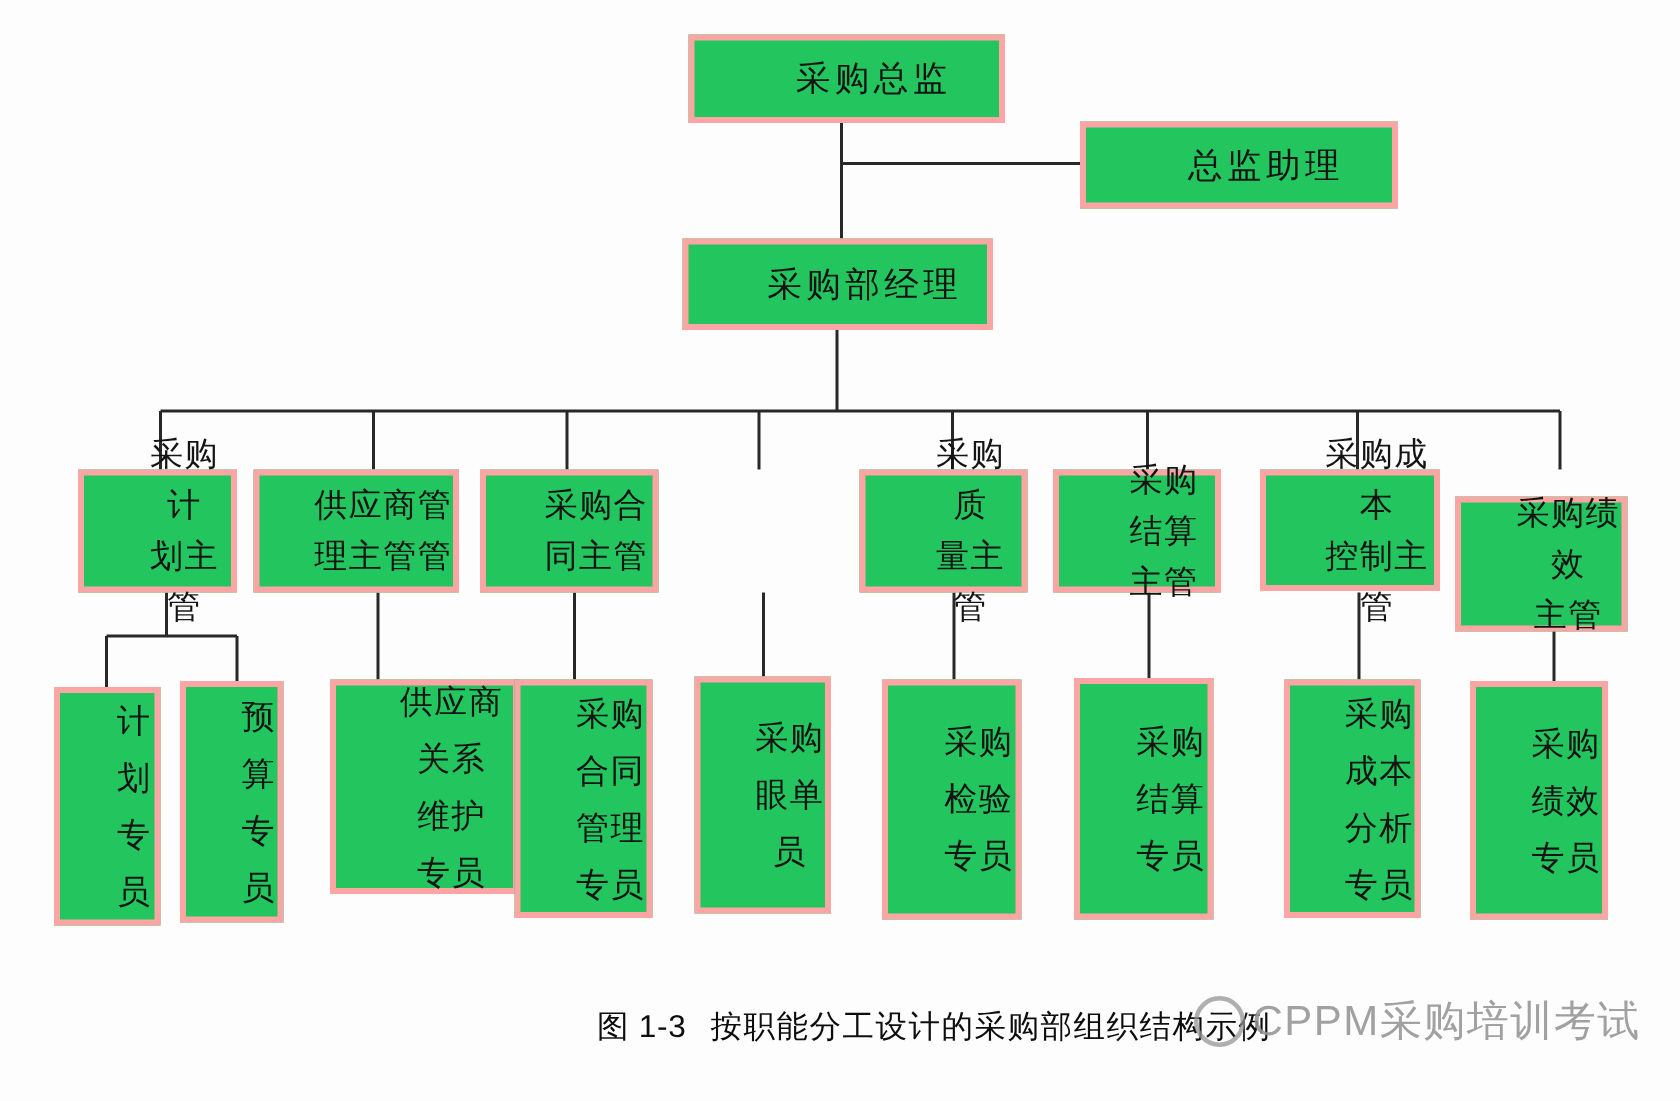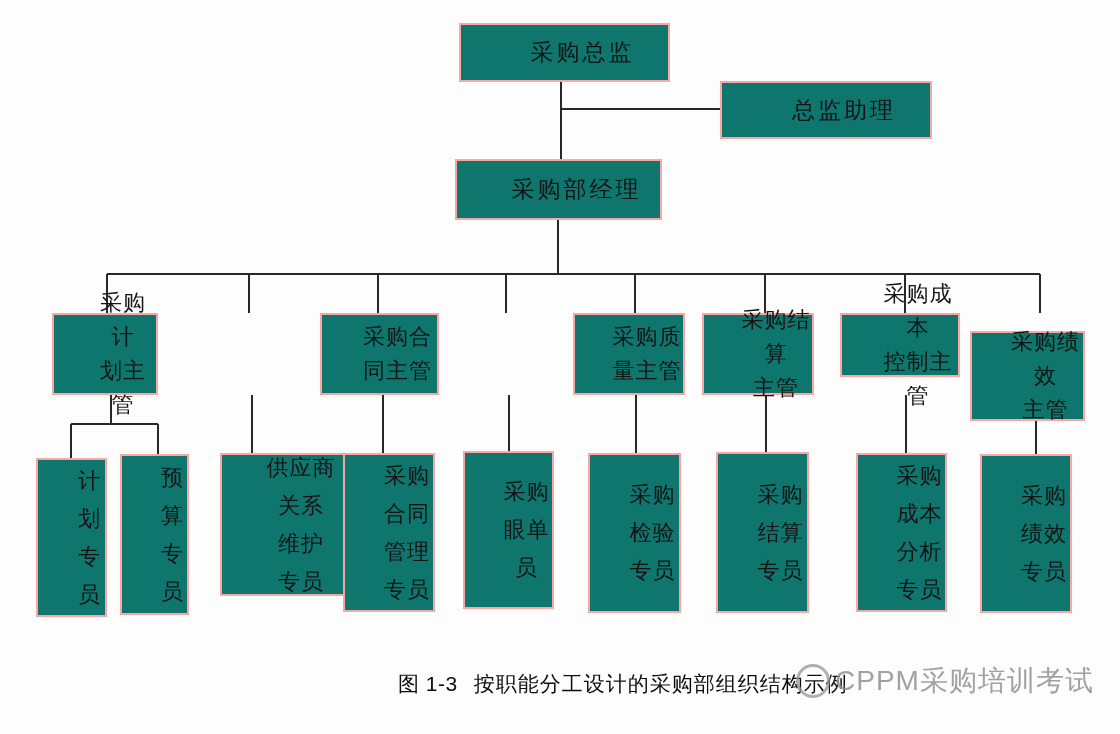--- a/index.html
+++ b/index.html
@@ -17,22 +17,22 @@
   }
   .connectors {
     position: absolute;
     left: 0; top: 0;
     width: 1120px; height: 734px;
     pointer-events: none;
   }
   .node {
     position: absolute;
     box-sizing: border-box;
-    border: 2px solid #fca5a5;
-    background: #0f766e;
+    border: 4px solid #fca5a5;
+    background: #22c55e;
     display: flex;
     align-items: center;
     justify-content: center;
     text-align: center;
     white-space: pre-line;
     color: #141414;
     padding-left: 36px;
   }
   .top-node  { font-size: 23px; letter-spacing: 3px; font-weight: 500; }
   .sup-node  { font-size: 22px; line-height: 34px; letter-spacing: 1px; }
@@ -109,32 +109,34 @@
 
   <div class="node top-node" style="left:459px; top:23px;  width:211px; height:59px;">采购总监</div>
 
   <div class="node top-node" style="left:455px; top:159px; width:207px; height:61px;">采购部经理</div>
 
   <div class="node top-node" style="left:720px; top:81px;  width:212px; height:58px;">总监助理</div>
 
   <div class="node sup-node" style="left:52px;  top:313px; width:106px; height:82px;">采购计
 划主管</div>
 
+  <div class="node sup-node" style="left:169px; top:313px; width:137px; height:82px;">供应商管
+理主管管</div>
 
   <div class="node sup-node" style="left:320px; top:313px; width:119px; height:82px;">采购合
 同主管</div>
 
 
   <div class="node sup-node" style="left:573px; top:313px; width:112px; height:82px;">采购质
 量主管</div>
 
   <div class="node sup-node" style="left:702px; top:313px; width:112px; height:82px;">采购结算
 主管</div>
 
-  <div class="node sup-node" style="left:840px; top:313px; width:120px; height:64px;">采购成本
+  <div class="node sup-node" style="left:840px; top:313px; width:120px; height:81px;">采购成本
 控制主管</div>
 
   <div class="node sup-node" style="left:970px; top:331px; width:115px; height:90px;">采购绩效
 主管</div>
 
   <div class="node leaf-node" style="left:36px;  top:458px; width:71px;  height:159px;">计
 划
 专
 员</div>
 

